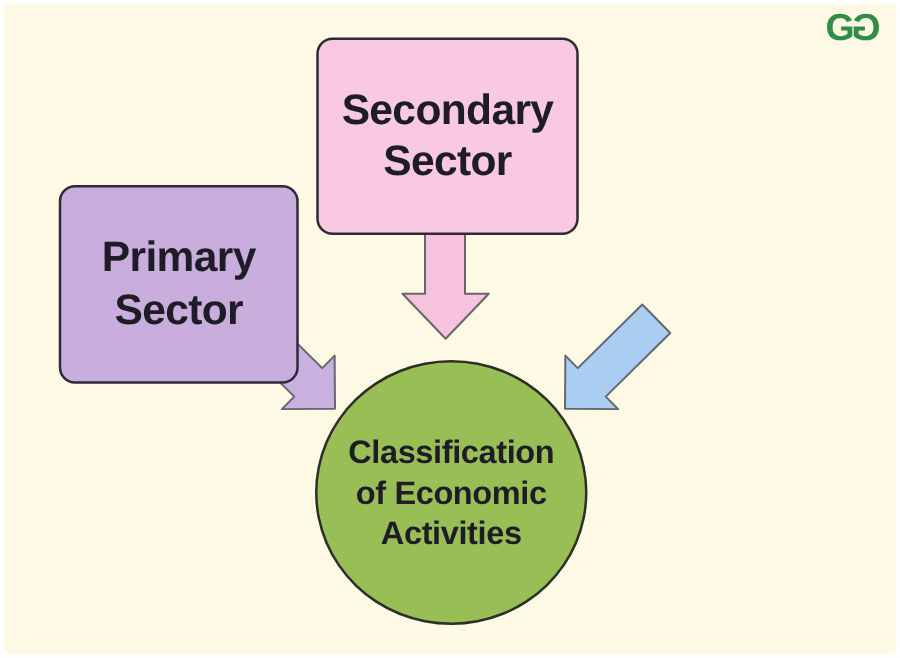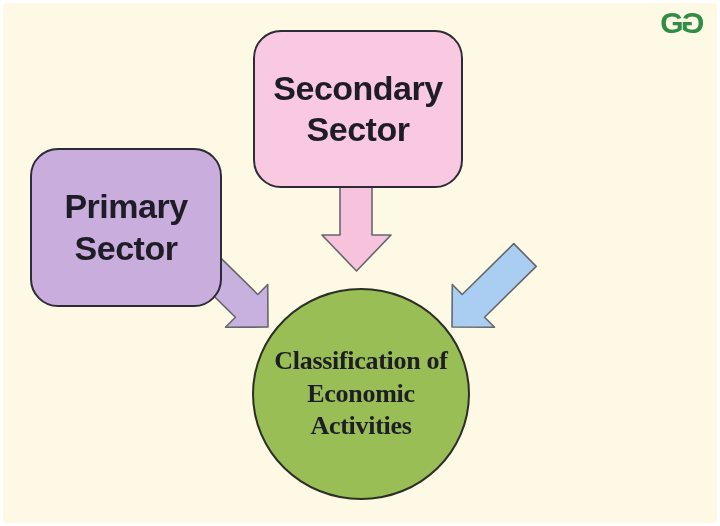--- a/index.html
+++ b/index.html
@@ -33,38 +33,38 @@
     z-index: 2;
     display: flex;
     align-items: center;
     justify-content: center;
     text-align: center;
     border: 2.5px solid #2e2b38;
     color: #1e1c26;
     font-weight: 700;
   }
   .node.rect {
-    border-radius: 28px;
+    border-radius: 13px;
     font-size: 34px;
     line-height: 1.22;
     letter-spacing: -0.5px;
   }
   .node.circle {
     border-radius: 50%;
     border-color: #2b2f26;
     font-size: 26px;
     line-height: 1.25;
     letter-spacing: -0.3px;
   }
   .node-label { display: block; }
-  #node-primary   { left: 30px;  top: 148px; width: 192px; height: 159px; }
+  #node-primary   { left: 47px;  top: 148px; width: 192px; height: 159px; }
   #node-secondary { left: 253px; top: 30px;  width: 210px; height: 158px; }
   #node-tertiary  { left: 488px; top: 148px; width: 207px; height: 156px; }
   #node-center    { left: 252px; top: 288px; width: 218px; height: 212px; }
-  #node-center .node-label { width: 184px; font-family: Liberation Serif, serif; }
+  #node-center .node-label { width: 184px; }
   .logo {
     position: absolute;
     top: 8px; right: 16px;
     z-index: 3;
     font-weight: 700;
     font-size: 30px;
     line-height: 1;
     display: flex;
     align-items: center;
   }

